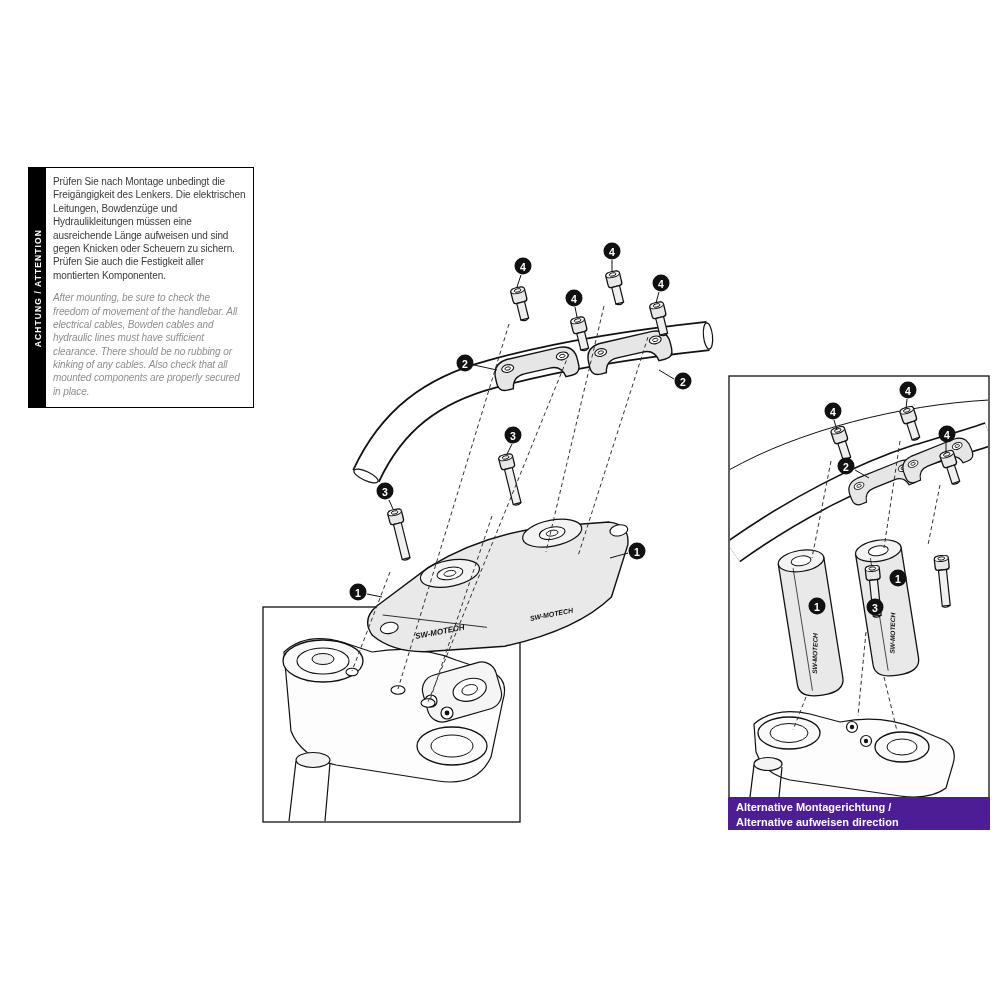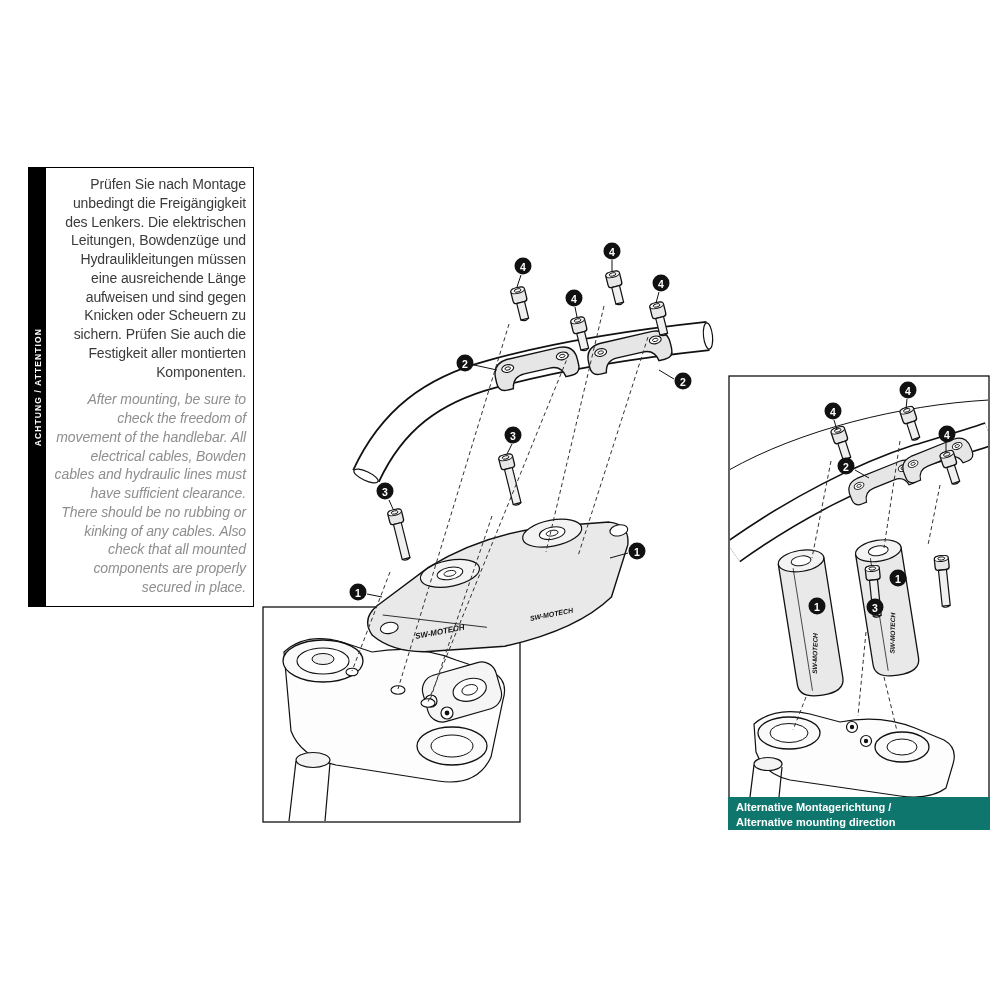--- a/index.html
+++ b/index.html
@@ -16,28 +16,28 @@
   }
   .warning-sidebar {
     background:#000; width:17px; flex:0 0 17px;
     display:flex; align-items:center; justify-content:center;
   }
   .vlabel {
     color:#fff; font-size:8.5px; font-weight:bold; letter-spacing:1.1px;
     writing-mode:vertical-rl; transform:rotate(180deg); white-space:nowrap;
   }
   .warning-content { padding:7px 7px 9px 7px; }
-  .warning-content p { margin:0; font-size:14px; line-height:1.34; letter-spacing:-0.1px;text-align:right; }
+  .warning-content p { margin:0; font-size:10px; line-height:1.34; letter-spacing:-0.1px; }
   p.german  { color:#3a3a3a; margin-bottom:9px; }
   p.english { color:#8e8e8e;font-style:italic; }
 
   
   .caption-bar {
     position:absolute; left:728px; top:797px; width:262px; height:33px;
-    background:#0f766e; color:#fff; box-sizing:border-box;
+    background:#4c1d95; color:#fff; box-sizing:border-box;
     padding:3px 0 0 8px; font-size:11px; font-weight:bold; line-height:1.35;
   }
 
   
   .callout {
     position:absolute; width:17px; height:17px; border-radius:50%;
     background:#111111; color:#ffffff;
     display:flex; align-items:center; justify-content:center;
     font-size:10.5px; font-weight:bold;
     transform:translate(-50%,-50%);
@@ -243,21 +243,21 @@
       <span class="vlabel">ACHTUNG / ATTENTION</span>
     </div>
     <div class="warning-content">
       <p class="german">Prüfen Sie nach Montage unbedingt die Freigängigkeit des Lenkers. Die elektrischen Leitungen, Bowdenzüge und Hydraulikleitungen müssen eine ausreichende Länge aufweisen und sind gegen Knicken oder Scheuern zu sichern. Prüfen Sie auch die Festigkeit aller montierten Komponenten.</p>
       <p class="english">After mounting, be sure to check the freedom of movement of the handlebar. All electrical cables, Bowden cables and hydraulic lines must have sufficient clearance. There should be no rubbing or kinking of any cables. Also check that all mounted components are properly secured in place.</p>
     </div>
   </div>
 
   <div class="caption-bar">
     <div>Alternative Montagerichtung /</div>
-    <div>Alternative mounting direction</div>
+    <div>Alternative aufweisen direction</div>
   </div>
 
   <div id="callout-layer">
       <div class="callout" style="left: 523px; top: 266px; background: rgb(17, 17, 17); color: rgb(255, 255, 255);">4</div>
       <div class="callout" style="left: 612px; top: 251px; background: rgb(17, 17, 17); color: rgb(255, 255, 255);">4</div>
       <div class="callout" style="left: 661px; top: 283px; background: rgb(17, 17, 17); color: rgb(255, 255, 255);">4</div>
       <div class="callout" style="left: 574px; top: 298px; background: rgb(17, 17, 17); color: rgb(255, 255, 255);">4</div>
       <div class="callout" style="left: 465px; top: 363px; background: rgb(17, 17, 17); color: rgb(255, 255, 255);">2</div>
       <div class="callout" style="left: 683px; top: 381px; background: rgb(17, 17, 17); color: rgb(255, 255, 255);">2</div>
       <div class="callout" style="left: 513px; top: 435px; background: rgb(17, 17, 17); color: rgb(255, 255, 255);">3</div>

